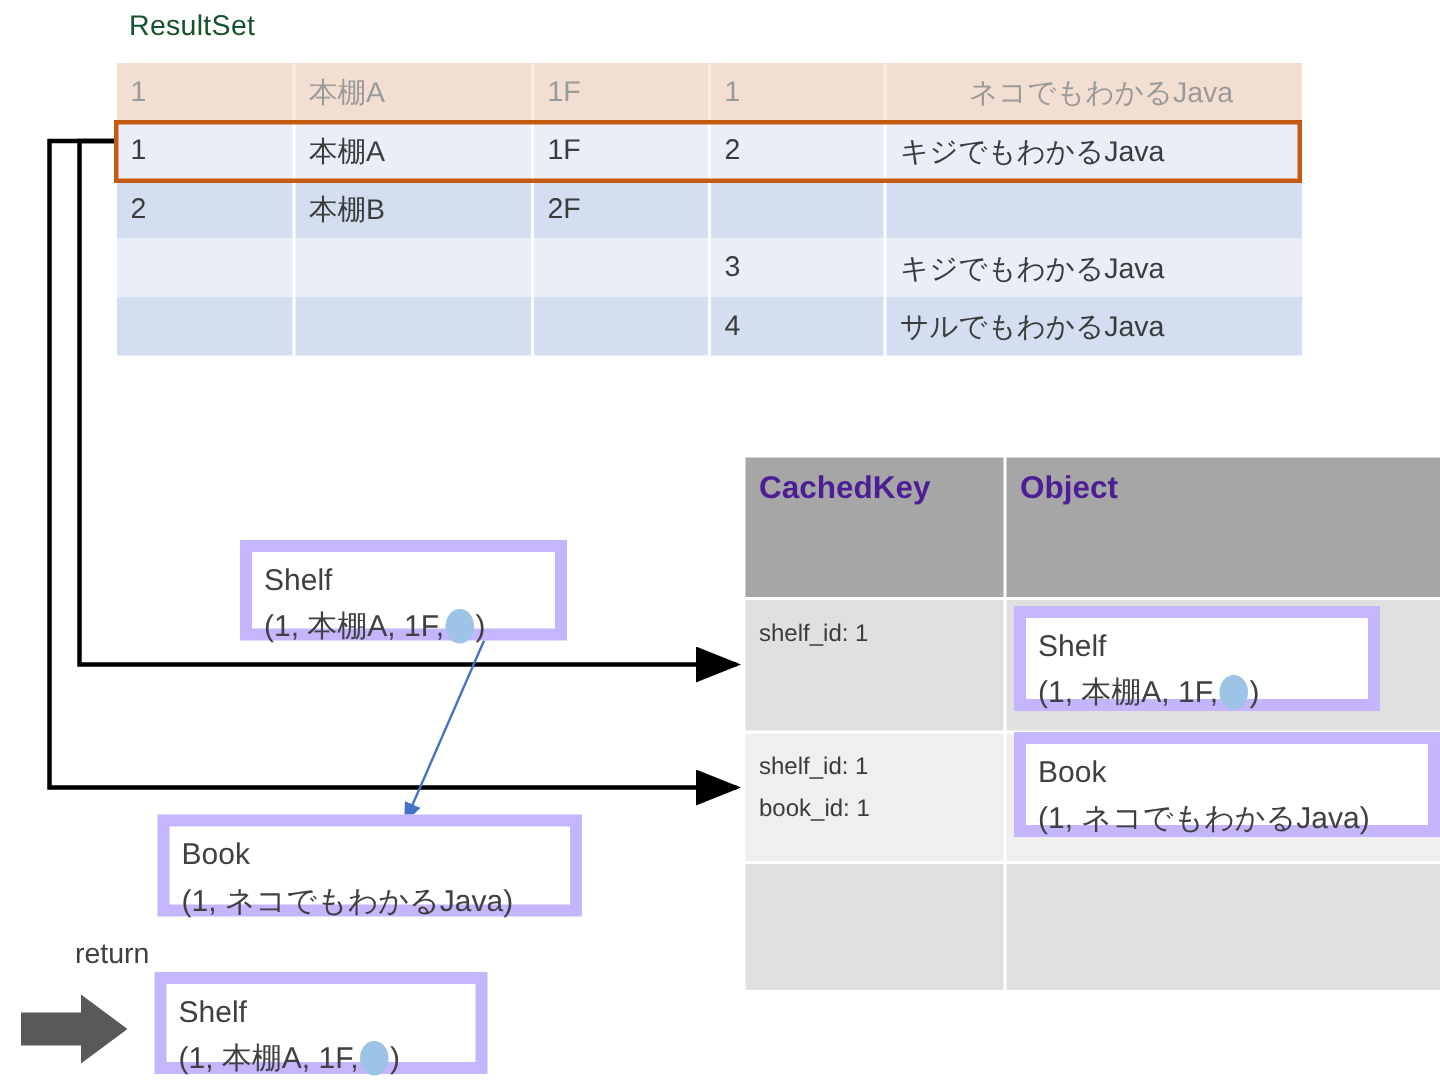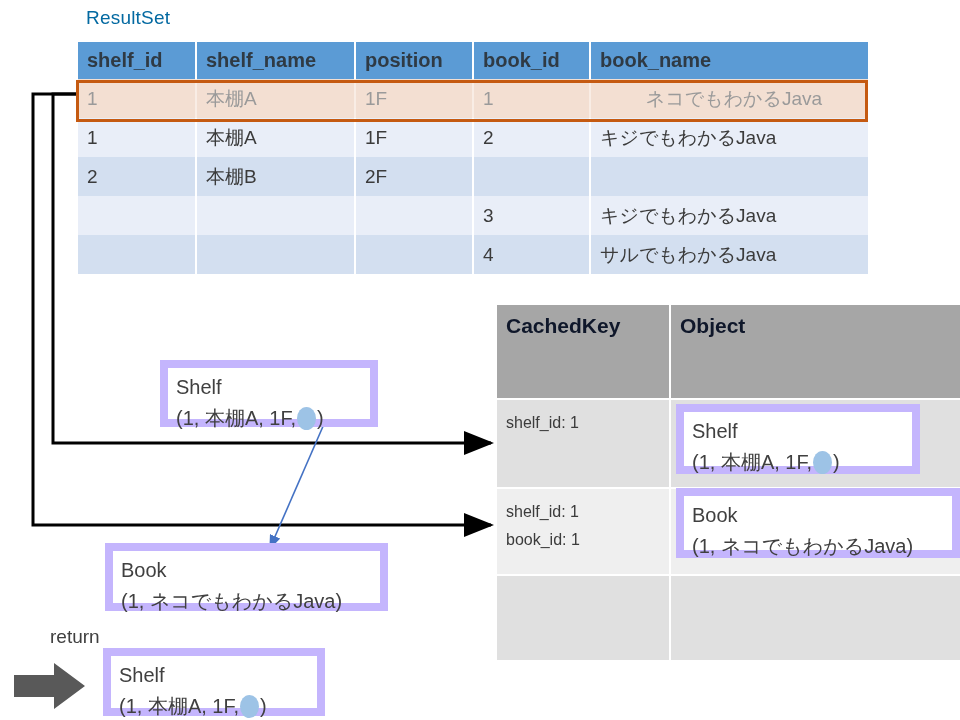--- a/index.html
+++ b/index.html
@@ -8,21 +8,21 @@
     background:#ffffff;
     font-family:"Liberation Sans","DejaVu Sans",sans-serif;
     position:relative;
     overflow:hidden;
     color:#404040;
   }
   #stage{position:absolute;left:0;top:0;width:960px;height:720px;}
   .abs{position:absolute;}
 
   
-  #rs-title{left:86px;top:7px;font-size:19px;color:#0369a1;letter-spacing:.2px;}
+  #rs-title{left:86px;top:7px;font-size:19px;color:#14532d;letter-spacing:.2px;}
 
   #rs-table{left:78px;top:42px;width:790px;border-collapse:collapse;table-layout:fixed;}
   #rs-table td{
     font-size:19px;color:#3b3b3b;padding:0 0 0 9px;height:39px;
     vertical-align:middle;border:none;white-space:nowrap;
   }
   #rs-table tr.hdr td{
     background:#5B9BD5;color:#2f3a44;font-weight:bold;font-size:20px;height:37px;
     border-right:2px solid #ffffff;
   }
@@ -42,21 +42,21 @@
   #cache-table{
     left:497px;top:305px;width:463px;height:355px;
   }
   .cache-row{position:absolute;left:0;width:463px;}
   .cache-c1{position:absolute;left:0;width:172px;height:100%;box-sizing:border-box;}
   .cache-c2{position:absolute;left:174px;width:289px;height:100%;box-sizing:border-box;text-decoration:underline;}
   .cache-hdr .cache-c1,.cache-hdr .cache-c2{background:#A6A6A6;}
   .cache-odd .cache-c1,.cache-odd .cache-c2{background:#E0E0E0;}
   .cache-even .cache-c1,.cache-even .cache-c2{background:#EFEFEF;}
   .cache-hdr-txt{
-    position:absolute;left:9px;top:9px;font-size:21px;font-weight:bold;color:#0f172a;
+    position:absolute;left:9px;top:9px;font-size:21px;font-weight:bold;color:#4c1d95;
   }
   .cache-key{
     position:absolute;left:9px;top:9px;font-size:16px;color:#3b3b3b;line-height:28px;
     white-space:pre-line;
   }
 
   
   .objbox{
     position:absolute;border:8px solid #c4b5fd;background:#ffffff;box-sizing:border-box;
     font-size:20px;color:#404040;line-height:31px;padding:4px 0 0 8px;white-space:nowrap;
@@ -110,27 +110,20 @@
 
   <table class="abs" id="rs-table">
     <colgroup>
       <col style="width:118px">
         <col style="width:159px">
         <col style="width:118px">
       <col style="width:117px">
         <col style="width:278px">
     </colgroup>
     <tbody>
-      <tr class="hdr">
-        <td>shelf_id</td>
-        <td>shelf_name</td>
-        <td>position</td>
-        <td>book_id</td>
-        <td>book_name</td>
-      </tr>
       <tr class="hl">
         <td>1</td>
         <td>本棚A</td>
         <td>1F</td>
         <td>1</td>
         <td>ネコでもわかるJava</td>
       </tr>
       <tr class="band-a">
         <td>1</td>
         <td>本棚A</td>

